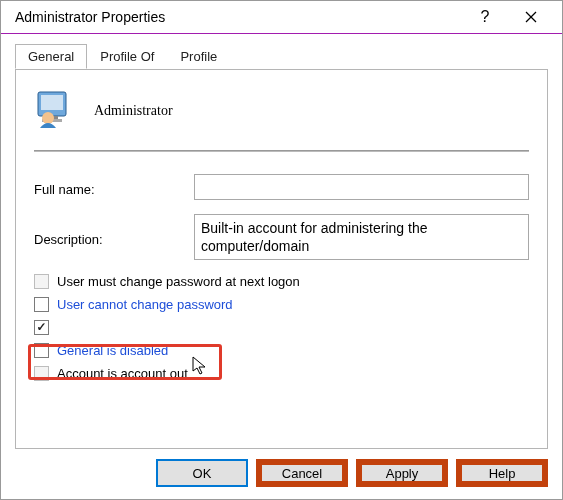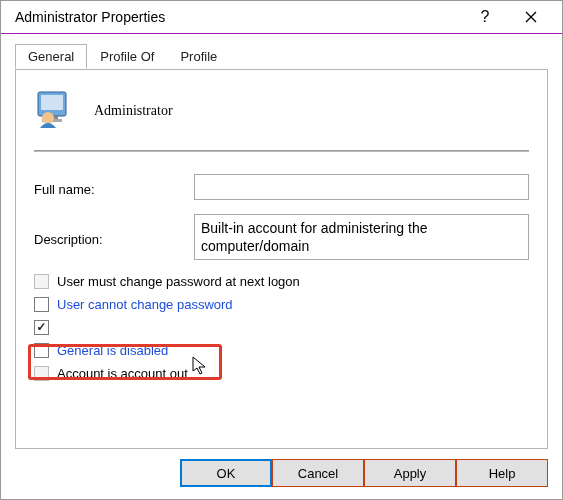--- a/index.html
+++ b/index.html
@@ -147,26 +147,27 @@
     border-radius: 3px;
     pointer-events: none;
   }
   .cursor {
     position: absolute;
     pointer-events: none;
   }
   .button-row {
     display: flex;
     justify-content: flex-end;
+    gap: 8px;
     padding: 10px 14px 12px 14px;
   }
   .btn {
     min-width: 92px;
     height: 28px;
-    border: 1px solid #c2410c;
+    border: 6px solid #c2410c;
     background: #e1e1e1;
     font-family: inherit;
     font-size: 13px;
     color: #000;
     cursor: pointer;
     padding: 0 8px;
   }
   .btn.default {
     border: 1px solid #0078d4;
     box-shadow: inset 0 0 0 1px #0078d4;

